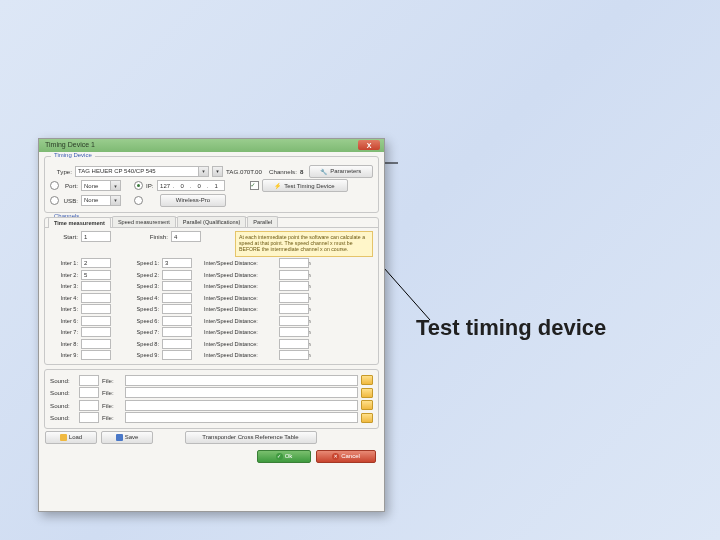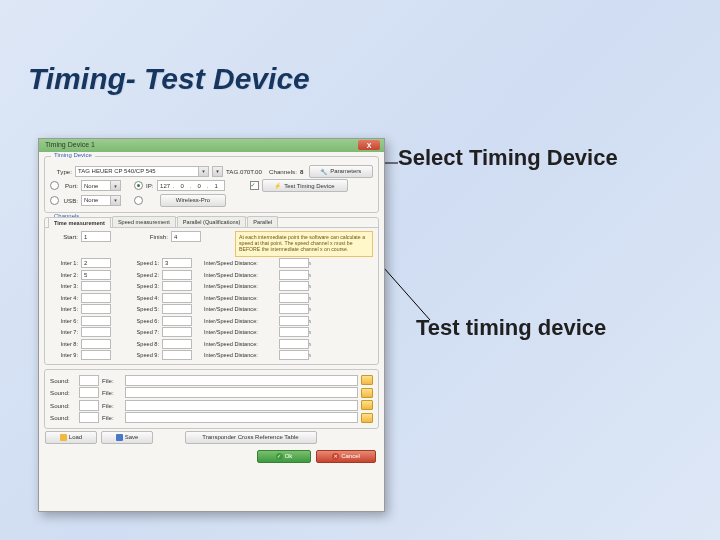--- a/index.html
+++ b/index.html
@@ -44,22 +44,20 @@
 .ico-load{width:7px;height:7px;background:#f0b940;border-radius:1px}
 .ico-tick{width:7px;height:7px;border-radius:50%;background:#3f9a3f;display:flex;align-items:center;justify-content:center;color:#fff;font-size:5px}
 .ico-x{width:7px;height:7px;border-radius:50%;background:#c8442e;display:flex;align-items:center;justify-content:center;color:#fff;font-size:5px}
 .ico-wrench{font-size:6px}
 .ico-lightning{font-size:6px;color:#c79a2a}
 </style>
 </head>
 <body>
 
 <div class="slide">
-  <div class="slide-title">Timing- Test Device</div>
-  <div class="annot1">Select Timing Device</div>
   <div class="annot2">Test timing device</div>
 
   <svg class="pointer" style="left:215px;top:155px" width="210" height="50">
     <line x1="0" y1="8" x2="183" y2="8" stroke="#000" stroke-width="1"></line>
   </svg>
   <svg class="pointer" style="left:280px;top:190px" width="210" height="140">
     <line x1="35" y1="0" x2="150" y2="130" stroke="#000" stroke-width="1"></line>
   </svg>
 
   <div class="dialog">

